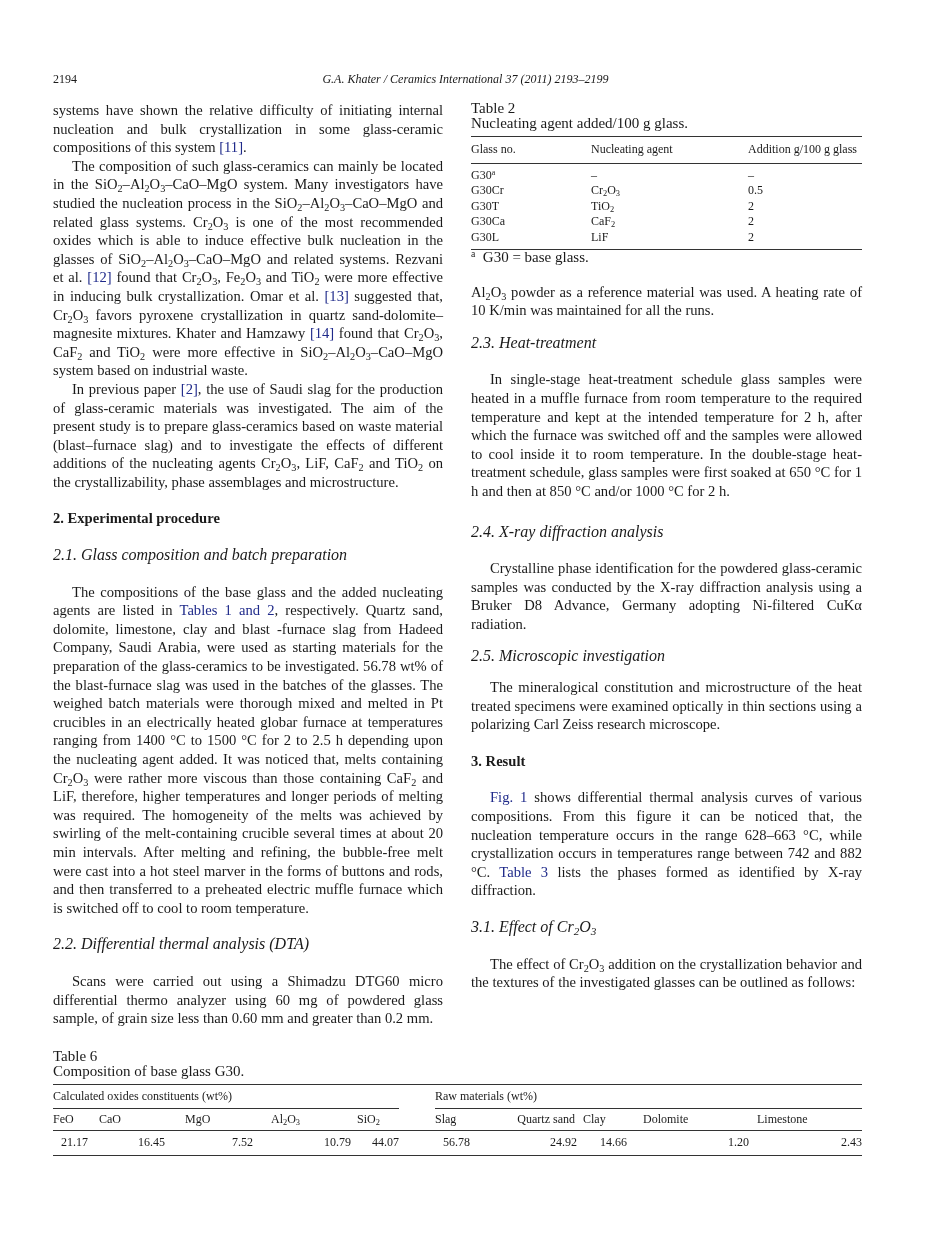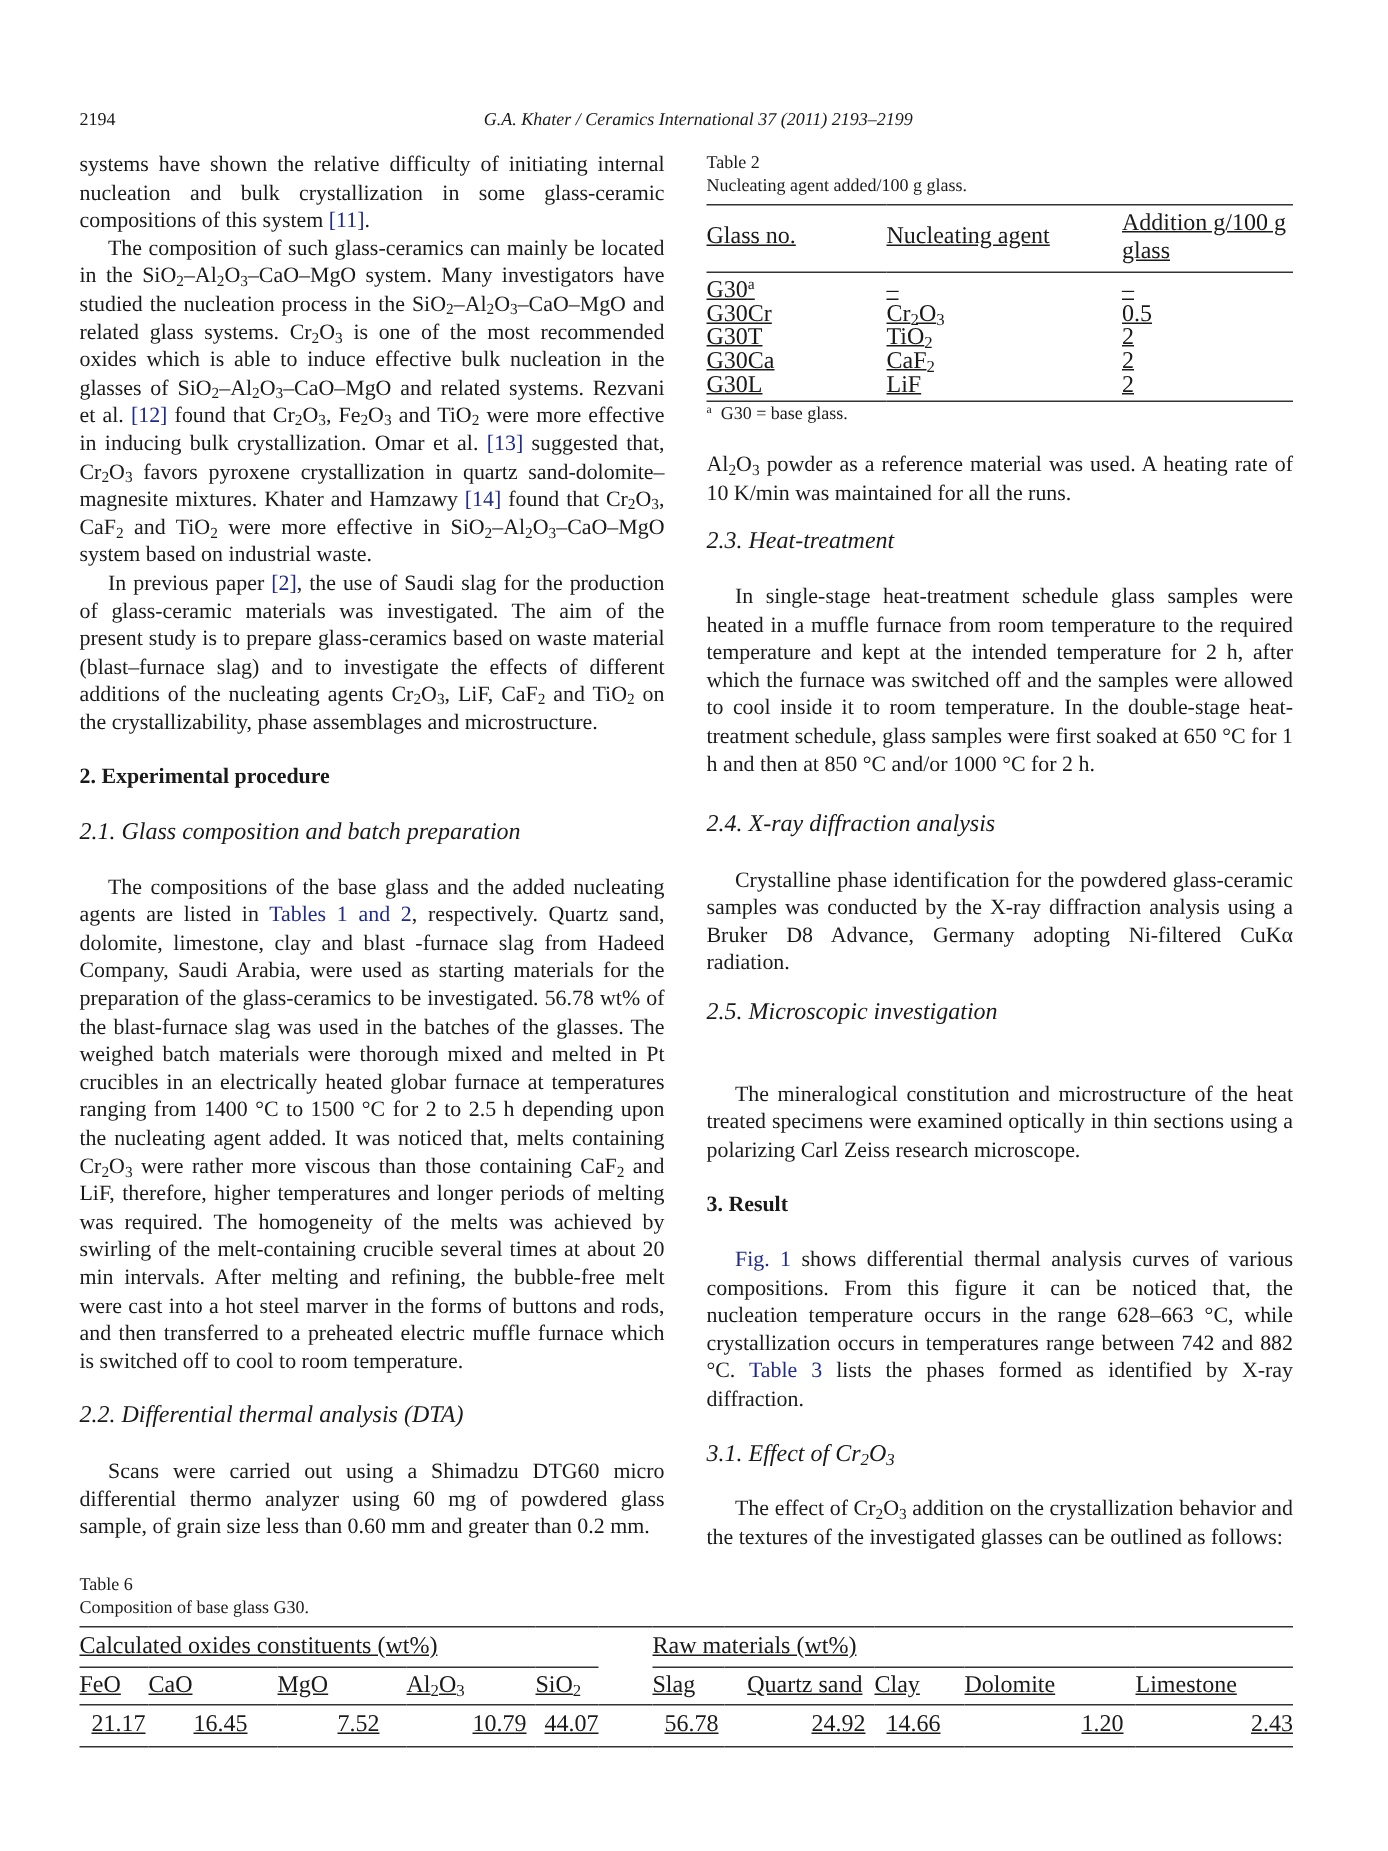--- a/index.html
+++ b/index.html
@@ -22,22 +22,22 @@
   p { margin: 0; }
   p.indent { text-indent: 19px; }
   sub { font-size: 70%; vertical-align: -0.25em; line-height: 0; }
   sup { font-size: 65%; vertical-align: 0.5em; line-height: 0; }
   .link { color: #1f2a8a; }
 
   h2.sec { font-size: 14.6px; font-weight: bold; margin: 0; line-height: 18.6px; }
   h3.subsec { font-size: 16px; font-style: italic; font-weight: normal; margin: 0; line-height: 18.6px; }
 
   
-  .tcap { font-size: 12px; line-height: 15px; }
-  table { border-collapse: collapse; font-size: 16px; text-decoration: underline; }
+  .tcap { font-size: 15px; line-height: 15px; }
+  table { border-collapse: collapse; font-size: 12px; }
   .t2 { width: 391px; margin-top: 5px; }
   .t2 th { font-weight: normal; text-align: left; padding: 3px 0 4px 0; border-top: 1.2px solid #333; border-bottom: 1px solid #333; }
   .t2 td { padding: 0; line-height: 15.6px; text-align: left; }
   .t2 tr.first td { padding-top: 4px; }
   .t2 tr.last td { padding-bottom: 3px; border-bottom: 1px solid #333; }
   .t2 .c1 { width: 120px; }
   .t2 .c2 { width: 157px; }
 
   
   .table1 { position: absolute; left: 53px; top: 1049px; width: 809px; }
@@ -117,21 +117,21 @@
 
   <p style="margin-top:18px;"><span>Al</span><sub>2</sub><span>O</span><sub>3</sub><span> powder as a reference material was used. A heating rate of 10 K/min was maintained for all the runs.</span></p>
 
   <h3 class="subsec" style="margin-top:14px;">2.3.  Heat-treatment</h3>
   <p class="indent" style="margin-top:18px;">In single-stage heat-treatment schedule glass samples were heated in a muffle furnace from room temperature to the required temperature and kept at the intended temperature for 2 h, after which the furnace was switched off and the samples were allowed to cool inside it to room temperature. In the double-stage heat-treatment schedule, glass samples were first soaked at 650 °C for 1 h and then at 850 °C and/or 1000 °C for 2 h.</p>
 
   <h3 class="subsec" style="margin-top:22px;">2.4.  X-ray diffraction analysis</h3>
   <p class="indent" style="margin-top:18px;">Crystalline phase identification for the powdered glass-ceramic samples was conducted by the X-ray diffraction analysis using a Bruker D8 Advance, Germany adopting Ni-filtered CuKα radiation.</p>
 
   <h3 class="subsec" style="margin-top:14px;">2.5.  Microscopic investigation</h3>
-  <p class="indent" style="margin-top:36px;">The mineralogical constitution and microstructure of the heat treated specimens were examined optically in thin sections using a polarizing Carl Zeiss research microscope.</p>
+  <p class="indent" style="margin-top:12px;">The mineralogical constitution and microstructure of the heat treated specimens were examined optically in thin sections using a polarizing Carl Zeiss research microscope.</p>
 
   <h2 class="sec" style="margin-top:18px;">3.  Result</h2>
   <p class="indent" style="margin-top:18px;"><span class="link">Fig. 1</span><span> shows differential thermal analysis curves of various compositions. From this figure it can be noticed that, the nucleation temperature occurs in the range 628–663 °C, while crystallization occurs in temperatures range between 742 and 882 °C. </span><span class="link">Table 3</span><span> lists the phases formed as identified by X-ray diffraction.</span></p>
 
   <h3 class="subsec" style="margin-top:18px;"><span>3.1.  Effect of Cr</span><sub>2</sub><span>O</span><sub>3</sub></h3>
   <p class="indent" style="margin-top:18px;"><span>The effect of Cr</span><sub>2</sub><span>O</span><sub>3</sub><span> addition on the crystallization behavior and the textures of the investigated glasses can be outlined as follows:</span></p>
 </div>
 
 <div class="table1">
   <div class="tcap">Table 6</div>

